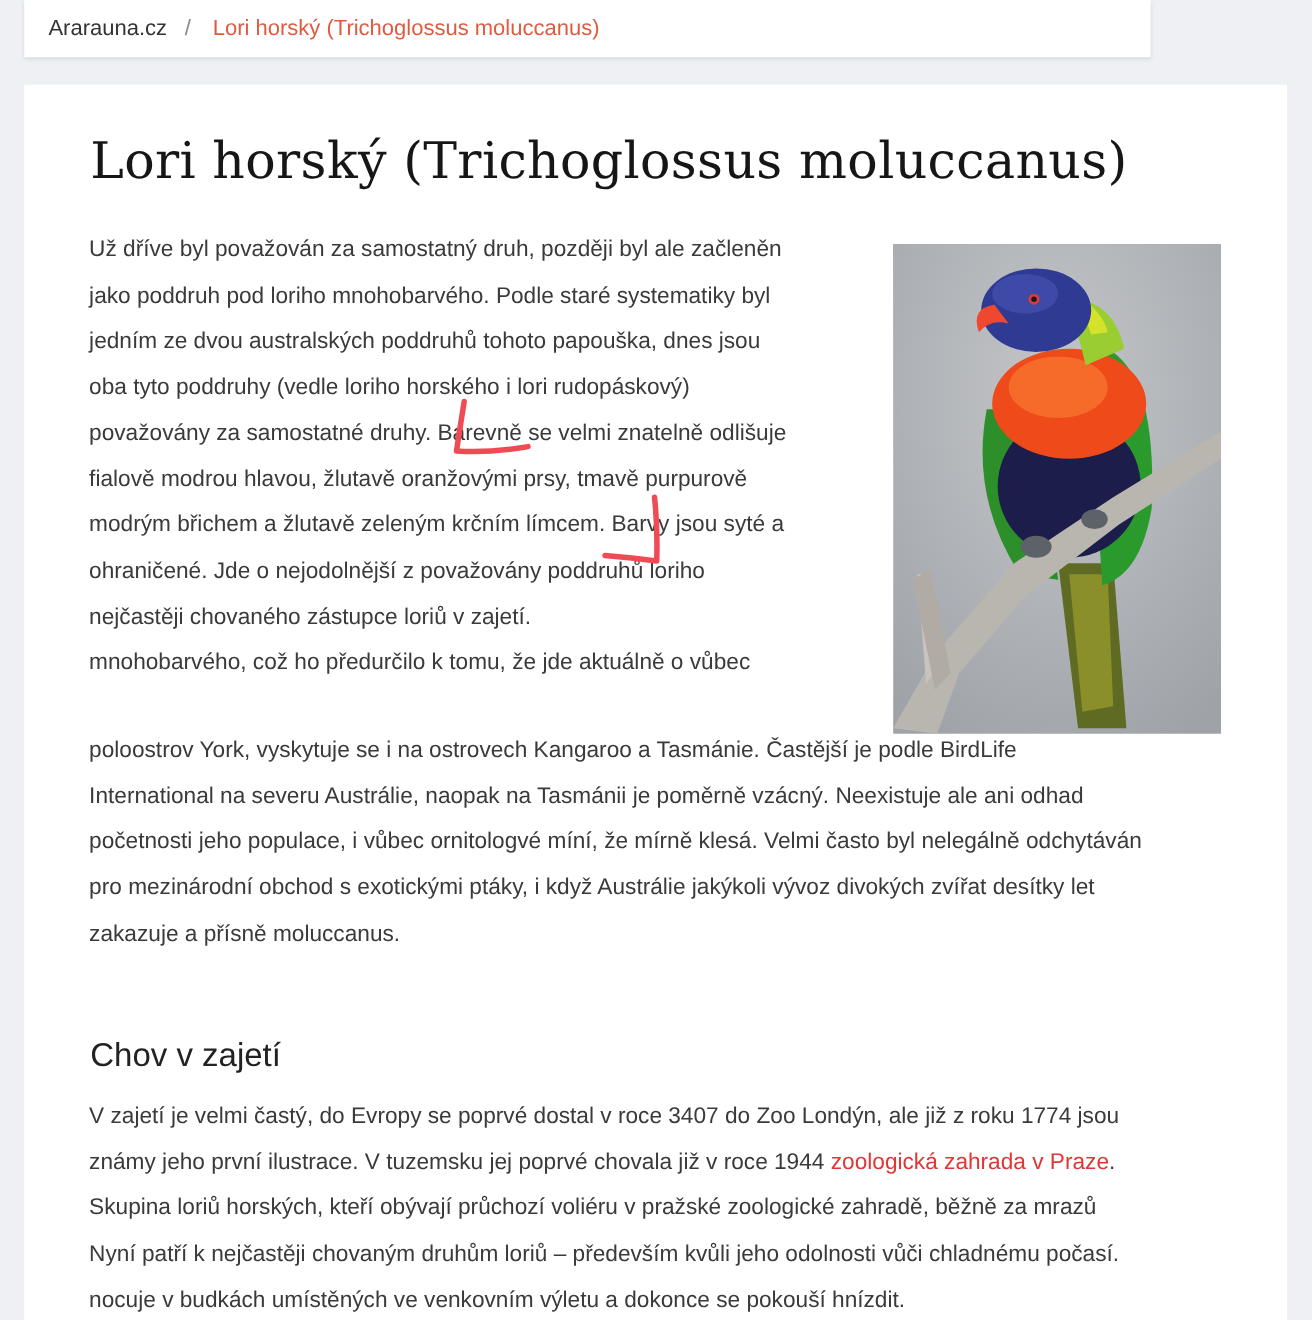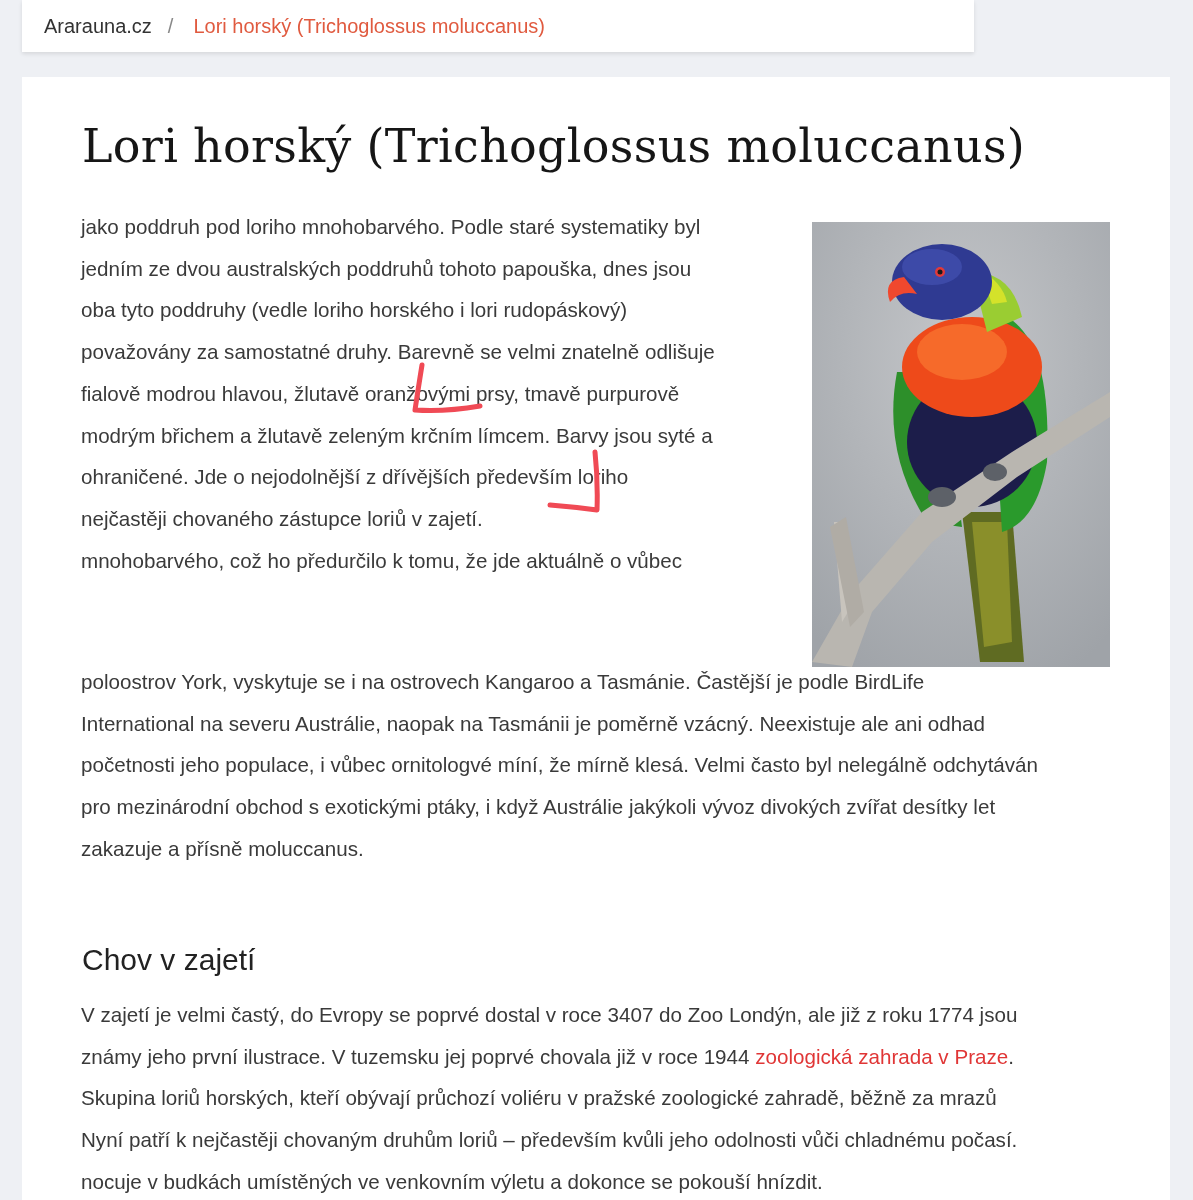--- a/index.html
+++ b/index.html
@@ -3,21 +3,21 @@
 <meta charset="utf-8">
 <style>
   html, body { margin: 0; padding: 0; }
   body {
     width: 1193px; height: 1200px; overflow: hidden;
     background: #eef0f4;
     font-family: "Liberation Sans", sans-serif;
     position: relative;
   }
   .breadcrumb-bar {
-    position: absolute; left: 22px; top: 0; width: 952px; height: 52px;
+    position: absolute; left: 22px; top: 0; width: 1024px; height: 52px;
     background: #ffffff;
     box-shadow: 0 2px 4px rgba(0,0,0,0.10);
     display: flex; align-items: center;
     box-sizing: border-box; padding-left: 22px;
     font-size: 20px;
   }
   .crumb-home { color: #333333; text-decoration: none; }
   .crumb-sep { color: #888888; margin: 0 20px 0 16px; }
   .crumb-current { color: #e05a3f; }
   .content {
@@ -97,27 +97,28 @@
       <path d="M0 440 L40 370 L110 290 L200 230 L298 170 L298 195 L205 255 L120 320 L60 390 L40 445 Z" fill="#b9b6b0"></path>
       <path d="M30 400 L22 300 L28 300 L42 380 Z" fill="#c8c4bd"></path>
       <path d="M18 305 L34 295 L52 390 L38 405 Z" fill="#b0aca5"></path>
 
       <ellipse cx="130" cy="275" rx="14" ry="10" fill="#5d6168"></ellipse>
       <ellipse cx="183" cy="250" rx="12" ry="9" fill="#5d6168"></ellipse>
     </svg>
   </div>
 
   <div class="para p1">
+    <div>Už dříve byl považován za samostatný druh, později byl ale začleněn</div>
     <div>jako poddruh pod loriho mnohobarvého. Podle staré systematiky byl</div>
     <div>jedním ze dvou australských poddruhů tohoto papouška, dnes jsou</div>
     <div>oba tyto poddruhy (vedle loriho horského i lori rudopáskový)</div>
     <div>považovány za samostatné druhy. Barevně se velmi znatelně odlišuje</div>
     <div>fialově modrou hlavou, žlutavě oranžovými prsy, tmavě purpurově</div>
     <div>modrým břichem a žlutavě zeleným krčním límcem. Barvy jsou syté a</div>
-    <div>ohraničené. Jde o nejodolnější z dřívějších především loriho</div>
+    <div>ohraničené. Jde o nejodolnější z považovány poddruhů loriho</div>
     <div>nejčastěji chovaného zástupce loriů v zajetí.</div>
     <div>mnohobarvého, což ho předurčilo k tomu, že jde aktuálně o vůbec</div>
   </div>
 
   <div class="para p2">
     <div>poloostrov York, vyskytuje se i na ostrovech Kangaroo a Tasmánie. Častější je podle BirdLife</div>
     <div>International na severu Austrálie, naopak na Tasmánii je poměrně vzácný. Neexistuje ale ani odhad</div>
     <div>početnosti jeho populace, i vůbec ornitologvé míní, že mírně klesá. Velmi často byl nelegálně odchytáván</div>
     <div>pro mezinárodní obchod s exotickými ptáky, i když Austrálie jakýkoli vývoz divokých zvířat desítky let</div>
     <div>zakazuje a přísně moluccanus.</div>

